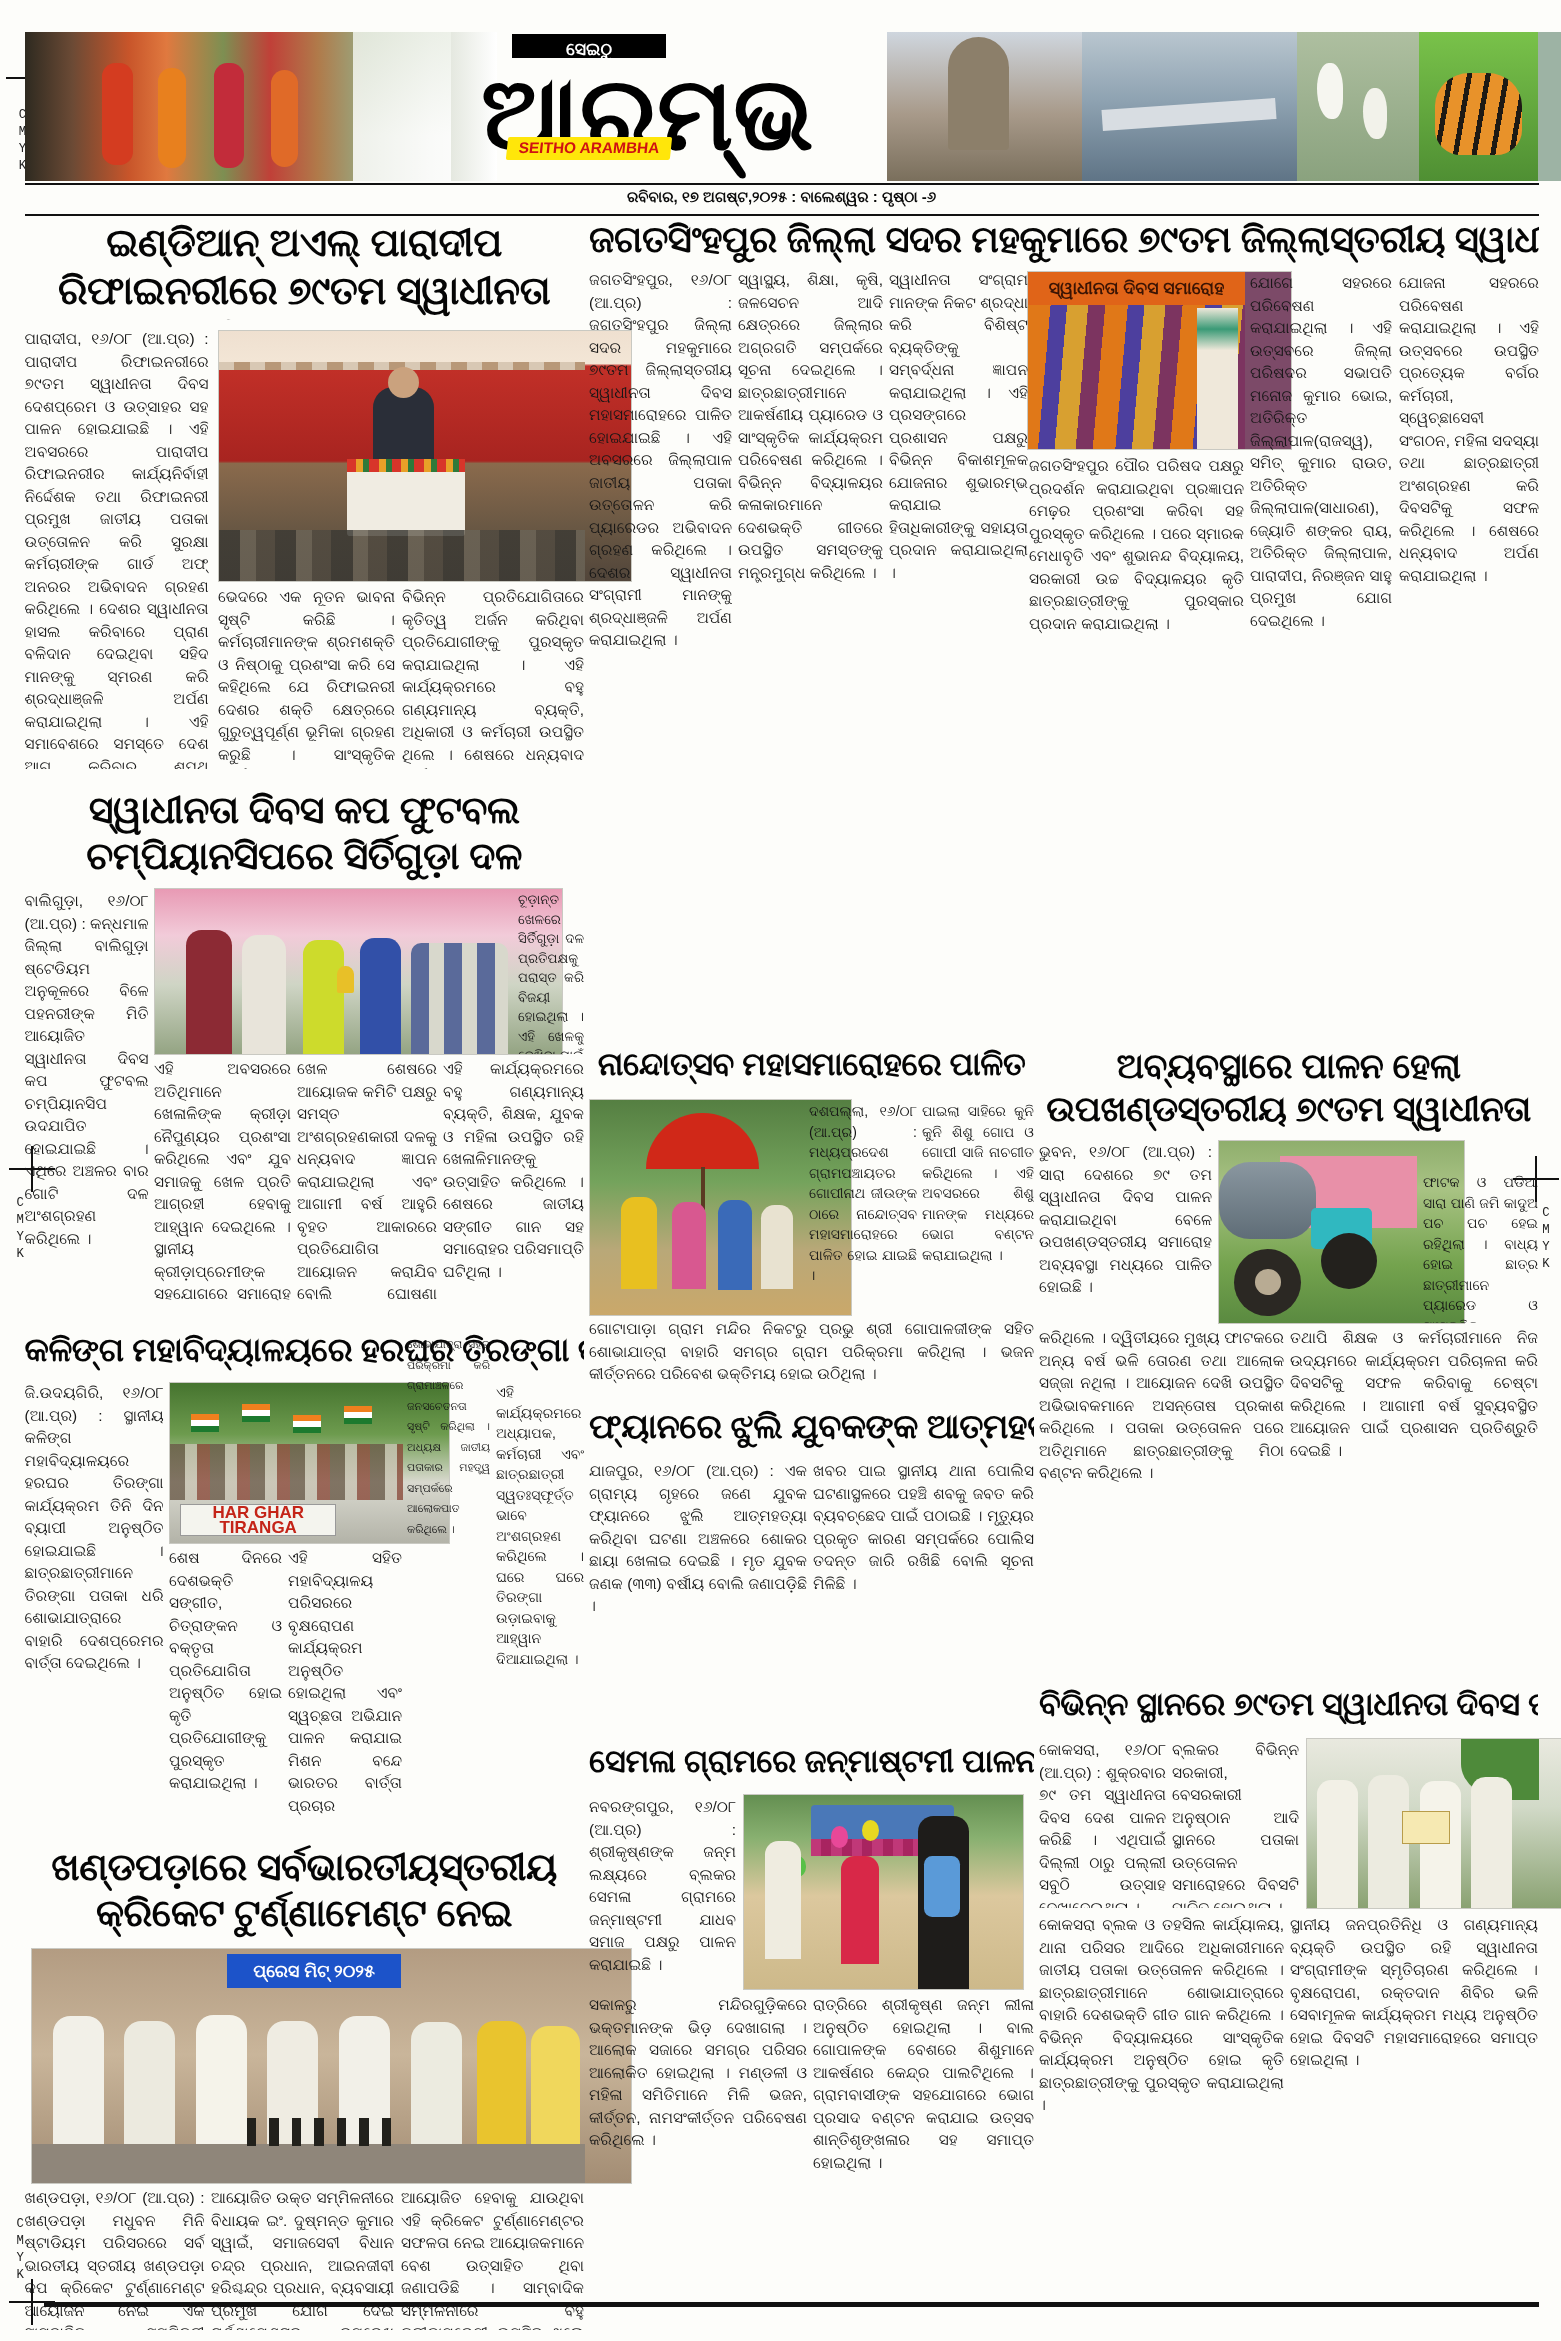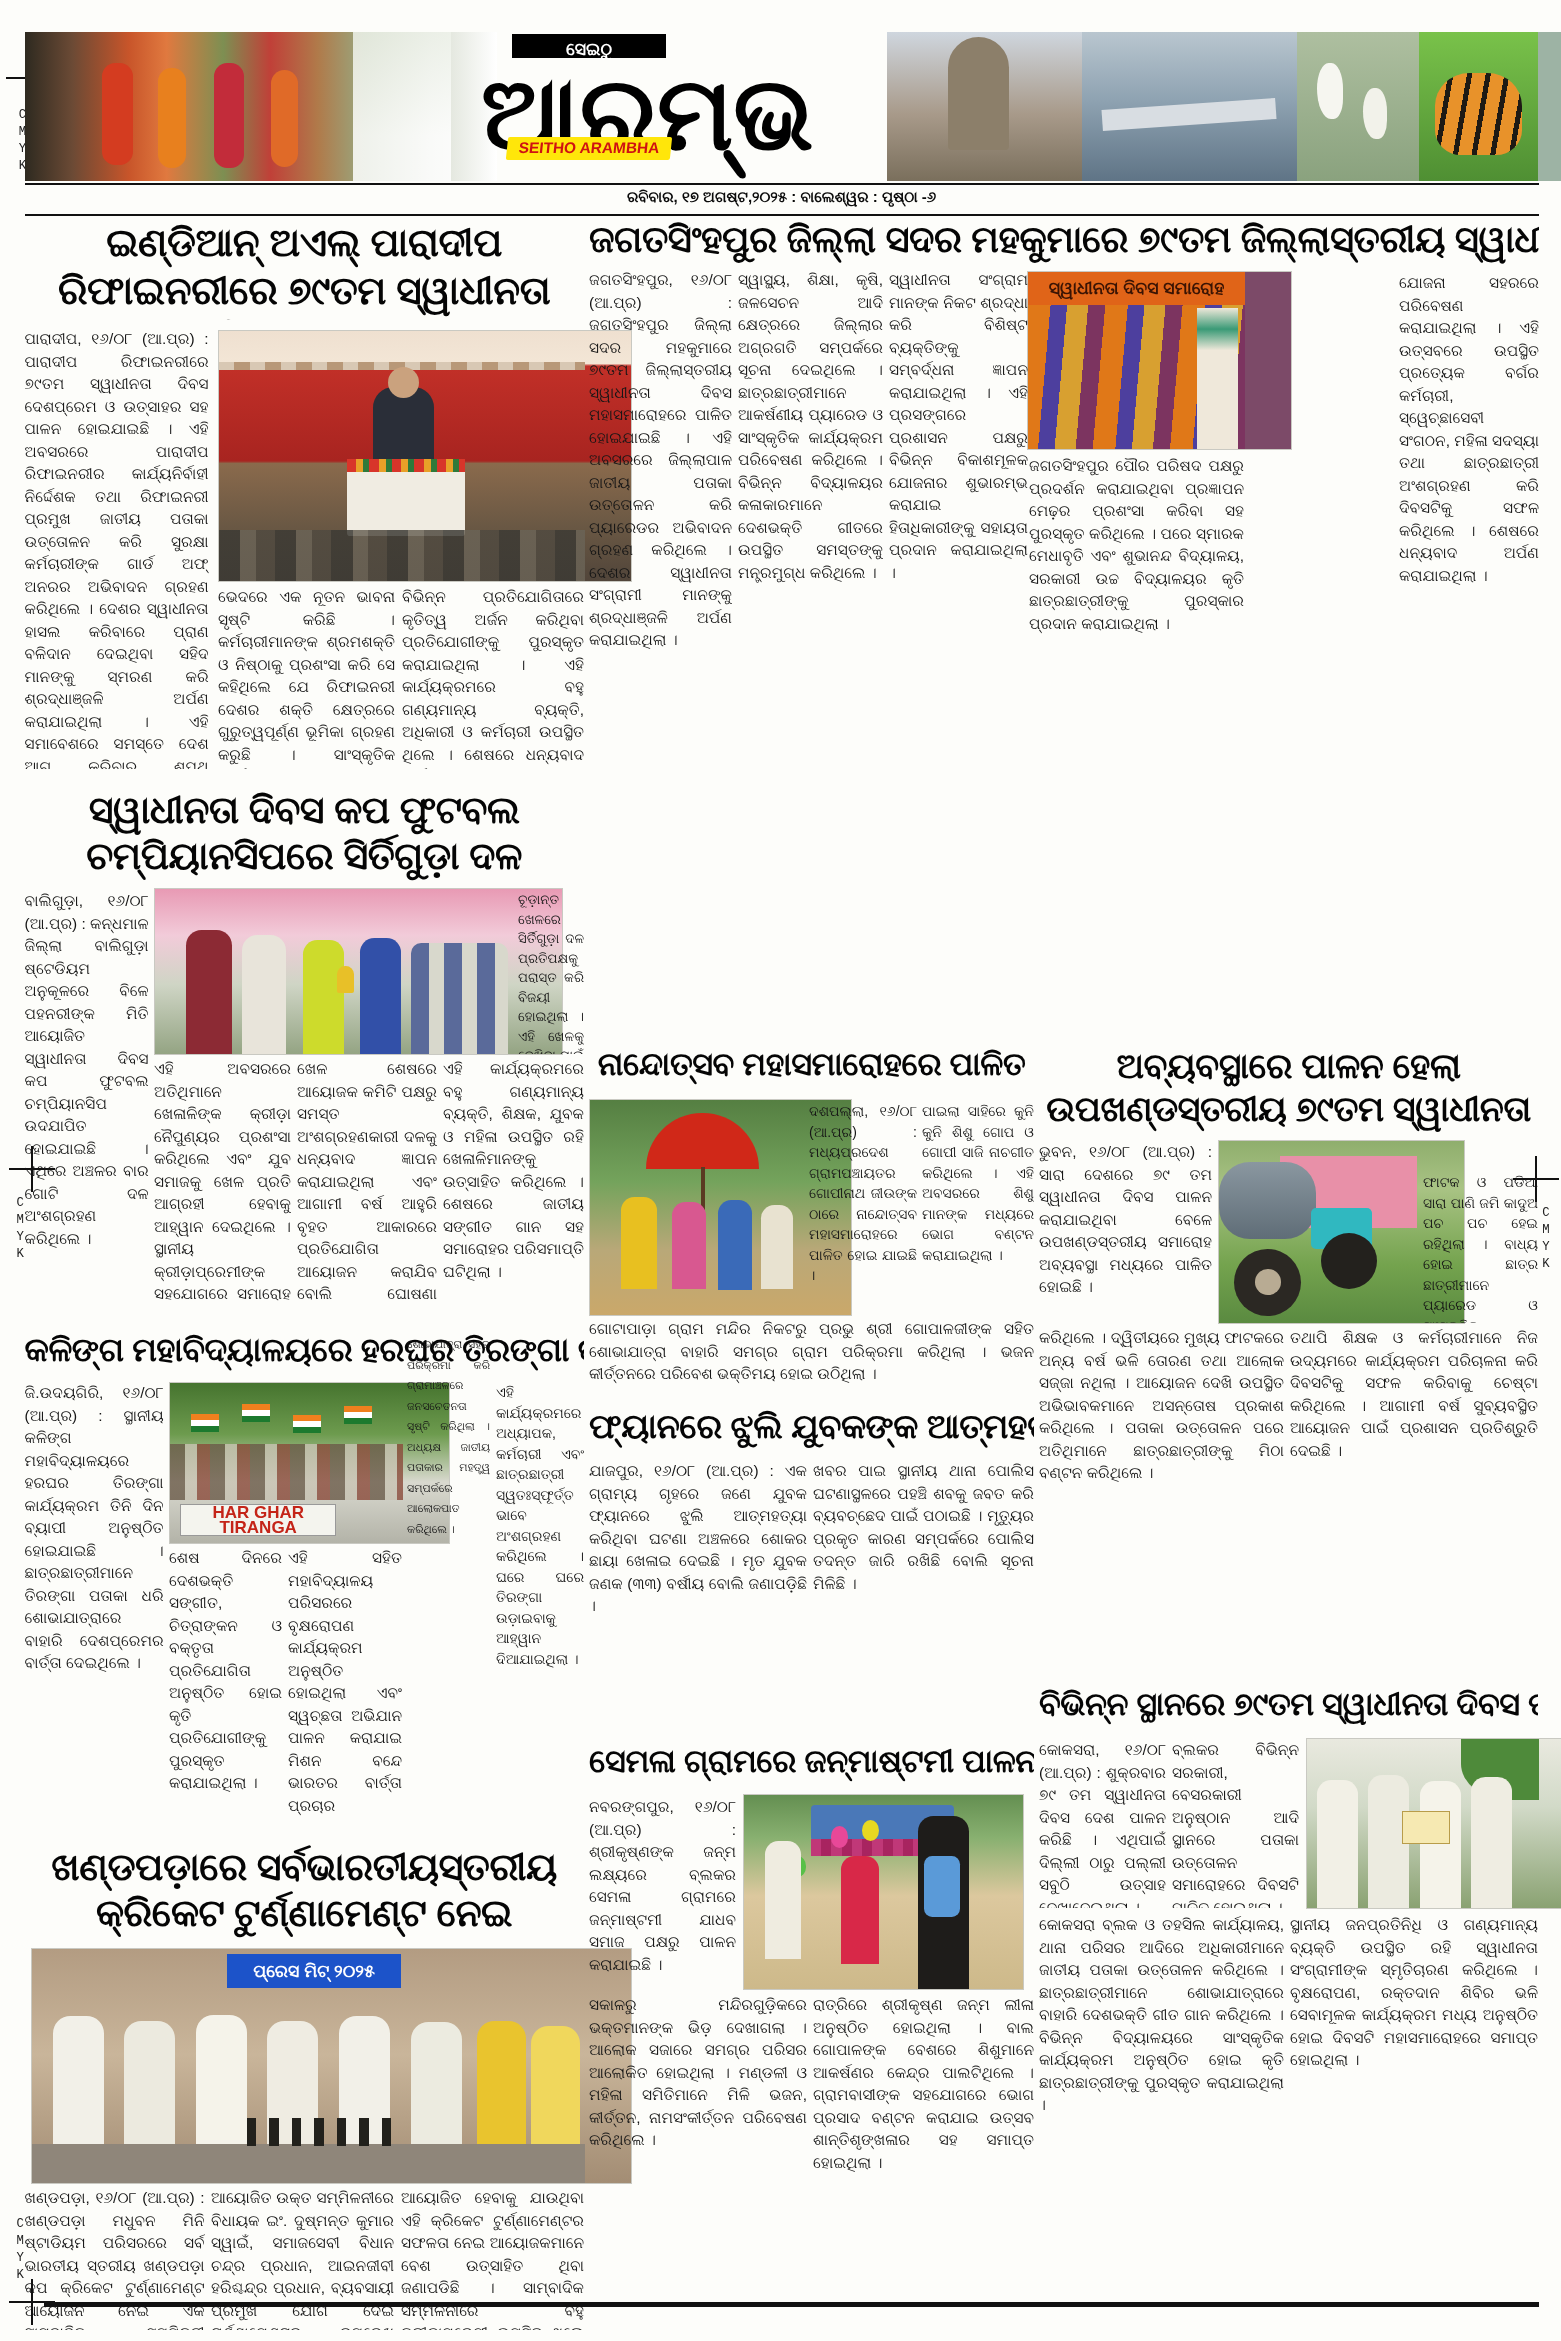--- a/index.html
+++ b/index.html
@@ -104,20 +104,21 @@
   <div class="headline" style="left:589px;top:217px;width:950px;height:48px;font-size:37px;white-space:nowrap;">ଜଗତସିଂହପୁର ଜିଲ୍ଲା ସଦର ମହକୁମାରେ ୭୯ତମ ଜିଲ୍ଲାସ୍ତରୀୟ ସ୍ୱାଧୀନତା ଦିବସ ପାଳିତ</div>
   <div class="photo" style="left:1027px;top:271px;width:217px;height:177px;background:#7c4a68;">
     <div class="banner" style="left:0;top:0;width:217px;height:33px;background:#e06418;color:#3a1404;font-size:17.4px;line-height:33px;">ସ୍ୱାଧୀନତା ଦିବସ ସମାରୋହ</div>
     <div class="shape" style="left:0;top:33px;width:217px;height:144px;background:repeating-linear-gradient(95deg,#e07818 0 22.5px,#4d3f9e 22.5px 39px,#d8a030 39px 60px,#7c3460 60px 77px);"></div>
     <div class="shape" style="left:169px;top:36px;width:41px;height:141px;background:linear-gradient(180deg,#efe8da 0%,#3a9a76 15%,#efe8da 30%,#efe8da 100%);"></div>
   </div>
   <div class="col" style="left:589px;top:269px;width:143px;height:765px;">ଜଗତସିଂହପୁର, ୧୬/୦୮ (ଆ.ପ୍ର) : ଜଗତସିଂହପୁର ଜିଲ୍ଲା ସଦର ମହକୁମାରେ ୭୯ତମ ଜିଲ୍ଲାସ୍ତରୀୟ ସ୍ୱାଧୀନତା ଦିବସ ମହାସମାରୋହରେ ପାଳିତ ହୋଇଯାଇଛି । ଏହି ଅବସରରେ ଜିଲ୍ଲାପାଳ ଜାତୀୟ ପତାକା ଉତ୍ତୋଳନ କରି ପ୍ୟାରେଡର ଅଭିବାଦନ ଗ୍ରହଣ କରିଥିଲେ । ଦେଶର ସ୍ୱାଧୀନତା ସଂଗ୍ରାମୀ ମାନଙ୍କୁ ଶ୍ରଦ୍ଧାଞ୍ଜଳି ଅର୍ପଣ କରାଯାଇଥିଲା ।</div>
   <div class="col" style="left:738px;top:269px;width:145px;height:765px;">ସ୍ୱାସ୍ଥ୍ୟ, ଶିକ୍ଷା, କୃଷି, ଜଳସେଚନ ଆଦି କ୍ଷେତ୍ରରେ ଜିଲ୍ଲାର ଅଗ୍ରଗତି ସମ୍ପର୍କରେ ସୂଚନା ଦେଇଥିଲେ । ଛାତ୍ରଛାତ୍ରୀମାନେ ଆକର୍ଷଣୀୟ ପ୍ୟାରେଡ ଓ ସାଂସ୍କୃତିକ କାର୍ଯ୍ୟକ୍ରମ ପରିବେଷଣ କରିଥିଲେ । ବିଭିନ୍ନ ବିଦ୍ୟାଳୟର କଳାକାରମାନେ ଦେଶଭକ୍ତି ଗୀତରେ ଉପସ୍ଥିତ ସମସ୍ତଙ୍କୁ ମନ୍ତ୍ରମୁଗ୍ଧ କରିଥିଲେ ।</div>
   <div class="col" style="left:889px;top:269px;width:139px;height:765px;">ସ୍ୱାଧୀନତା ସଂଗ୍ରାମ ମାନଙ୍କ ନିକଟ ଶ୍ରଦ୍ଧା କରି ବିଶିଷ୍ଟ ବ୍ୟକ୍ତିଙ୍କୁ ସମ୍ବର୍ଦ୍ଧନା ଜ୍ଞାପନ କରାଯାଇଥିଲା । ଏହି ପ୍ରସଙ୍ଗରେ ପ୍ରଶାସନ ପକ୍ଷରୁ ବିଭିନ୍ନ ବିକାଶମୂଳକ ଯୋଜନାର ଶୁଭାରମ୍ଭ କରାଯାଇ ହିତାଧିକାରୀଙ୍କୁ ସହାୟତା ପ୍ରଦାନ କରାଯାଇଥିଲା ।</div>
   <div class="col" style="left:1029px;top:455px;width:215px;height:579px;">ଜଗତସିଂହପୁର ପୌର ପରିଷଦ ପକ୍ଷରୁ ପ୍ରଦର୍ଶନ କରାଯାଇଥିବା ପ୍ରଜ୍ଞାପନ ମେଢ଼ର ପ୍ରଶଂସା କରିବା ସହ ପୁରସ୍କୃତ କରିଥିଲେ । ପରେ ସ୍ମାରକ ମେଧାବୃତି ଏବଂ ଶୁଭାନନ୍ଦ ବିଦ୍ୟାଳୟ, ସରକାରୀ ଉଚ୍ଚ ବିଦ୍ୟାଳୟର କୃତି ଛାତ୍ରଛାତ୍ରୀଙ୍କୁ ପୁରସ୍କାର ପ୍ରଦାନ କରାଯାଇଥିଲା ।</div>
+  <div class="col" style="left:1250px;top:272px;width:142px;height:762px;">ଯୋଗେ ସହରରେ ପରିବେଷଣ କରାଯାଇଥିଲା । ଏହି ଉତ୍ସବରେ ଜିଲ୍ଲା ପରିଷଦର ସଭାପତି ମନୋଜ କୁମାର ଭୋଇ, ଅତିରିକ୍ତ ଜିଲ୍ଲାପାଳ(ରାଜସ୍ୱ), ସମିତ୍ କୁମାର ରାଉତ, ଅତିରିକ୍ତ ଜିଲ୍ଲାପାଳ(ସାଧାରଣ), ଜ୍ୟୋତି ଶଙ୍କର ରାୟ, ଅତିରିକ୍ତ ଜିଲ୍ଲାପାଳ, ପାରାଦୀପ, ନିରଞ୍ଜନ ସାହୁ ପ୍ରମୁଖ ଯୋଗ ଦେଇଥିଲେ ।</div>
   <div class="col" style="left:1399px;top:272px;width:140px;height:762px;">ଯୋଜନା ସହରରେ ପରିବେଷଣ କରାଯାଇଥିଲା । ଏହି ଉତ୍ସବରେ ଉପସ୍ଥିତ ପ୍ରତ୍ୟେକ ବର୍ଗର କର୍ମଚାରୀ, ସ୍ୱେଚ୍ଛାସେବୀ ସଂଗଠନ, ମହିଳା ସଦସ୍ୟା ତଥା ଛାତ୍ରଛାତ୍ରୀ ଅଂଶଗ୍ରହଣ କରି ଦିବସଟିକୁ ସଫଳ କରିଥିଲେ । ଶେଷରେ ଧନ୍ୟବାଦ ଅର୍ପଣ କରାଯାଇଥିଲା ।</div>
 
   <div class="headline" style="left:24.6px;top:787px;width:559px;height:97px;font-size:38px;">ସ୍ୱାଧୀନତା ଦିବସ କପ ଫୁଟବଲ ଚମ୍ପିୟାନସିପରେ ସିର୍ତିଗୁଡ଼ା ଦଳ ବାଜିମାତ କଲା</div>
   <div class="photo" style="left:154px;top:888px;width:361px;height:165px;
               background:linear-gradient(180deg,#e89ab4 0%,#f2cbd9 28%,#cfd5c5 58%,#94a483 100%);">
     <div class="shape" style="left:31px;top:41px;width:46px;height:124px;background:#8c2a34;border-radius:15.4px 15.4px 0 0;"></div>
     <div class="shape" style="left:87px;top:46px;width:44px;height:119px;background:#e8e4da;border-radius:15.4px 15.4px 0 0;"></div>
     <div class="shape" style="left:148px;top:51px;width:41px;height:114px;background:#cddb2c;border-radius:14.3px 14.3px 0 0;"></div>
     <div class="shape" style="left:205px;top:49px;width:41px;height:116px;background:#3250a8;border-radius:14.3px 14.3px 0 0;"></div>
     <div class="shape" style="left:256px;top:54px;width:97px;height:111px;background:repeating-linear-gradient(90deg,#5a6a9a 0 18.4px,#d8d8cc 18.4px 33px);border-radius:10.2px 10.2px 0 0;"></div>

